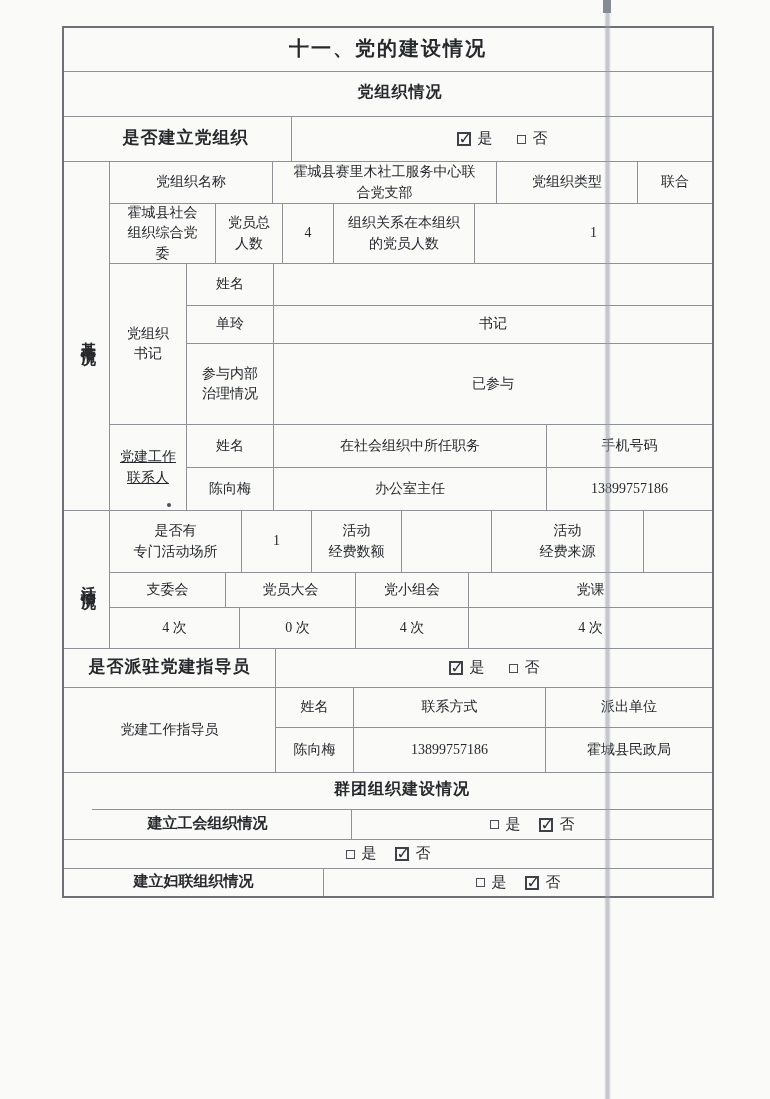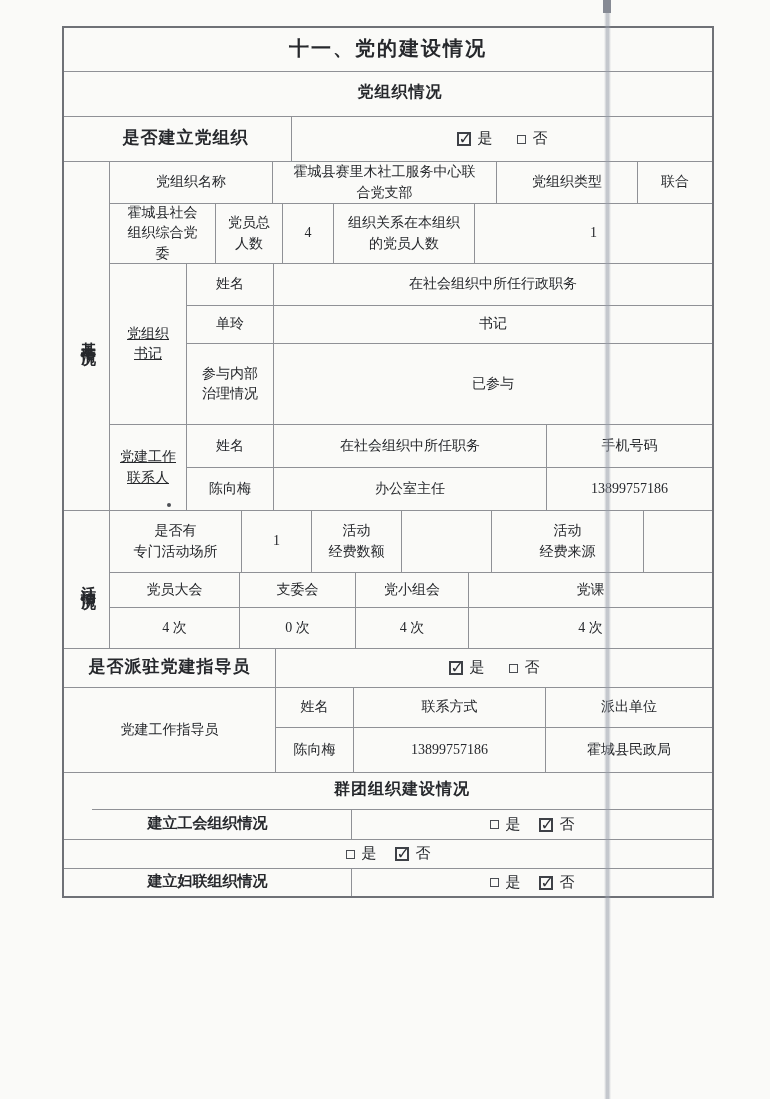--- a/index.html
+++ b/index.html
@@ -116,26 +116,25 @@
 委</div>
         <div class="c" style="width:67px;">党员总
 人数</div>
         <div class="c" style="width:51px;">4</div>
         <div class="c" style="width:141px;">组织关系在本组织
 的党员人数</div>
         <div class="c fill lastc">1</div>
       </div>
 
       <div class="row">
-        <div class="c" style="width:77px;text-decoration:underline;">党组织
+        <div class="c" style="width:77px;">党组织
 书记</div>
         <div class="stack">
           <div class="row" style="height:42px;">
             <div class="c" style="width:87px;">姓名</div>
-            <div class="c fill lastc">在社会组织中所任行政职务</div>
           </div>
           <div class="row" style="height:38px;">
             <div class="c" style="width:87px;">单玲</div>
             <div class="c fill lastc">书记</div>
           </div>
           <div class="row last" style="height:80px;">
             <div class="c" style="width:87px;text-align:center;">参与内部
 治理情况</div>
             <div class="c fill lastc">已参与</div>
           </div>
@@ -172,22 +171,22 @@
         <div class="c" style="width:70px;">1</div>
         <div class="c" style="width:90px;">活动
 经费数额</div>
         <div class="c" style="width:90px;"></div>
         <div class="c" style="width:152px;">活动
 经费来源</div>
         <div class="c fill lastc"></div>
       </div>
 
       <div class="row" style="height:35px;">
+        <div class="c" style="width:116px;">支委会</div>
         <div class="c" style="width:130px;">党员大会</div>
-        <div class="c" style="width:116px;">支委会</div>
         <div class="c" style="width:113px;">党小组会</div>
         <div class="c fill lastc">党课</div>
       </div>
 
       <div class="row last" style="height:40px;">
         <div class="c" style="width:130px;">4 次</div>
         <div class="c" style="width:116px;">0 次</div>
         <div class="c" style="width:113px;">4 次</div>
         <div class="c fill lastc">4 次</div>
       </div>
@@ -247,21 +246,21 @@
         <span class="box box-sm"></span>
         <span class="cb-label">是</span>
         <span class="gap" style="width:18px;"></span>
         <span class="box box-lg"></span>
         <span class="cb-label">否</span>
       </span>
     </div>
   </div>
 
   <div class="row last" style="height:27px;">
-    <div class="c hei f15" style="width:288px;">建立妇联组织情况</div>
+    <div class="c hei f15" style="width:260px;">建立妇联组织情况</div>
     <div class="c fill lastc">
       <span class="cbgroup">
         <span class="box box-sm"></span>
         <span class="cb-label">是</span>
         <span class="gap" style="width:18px;"></span>
         <span class="box box-lg"></span>
         <span class="cb-label">否</span>
       </span>
     </div>
   </div>

